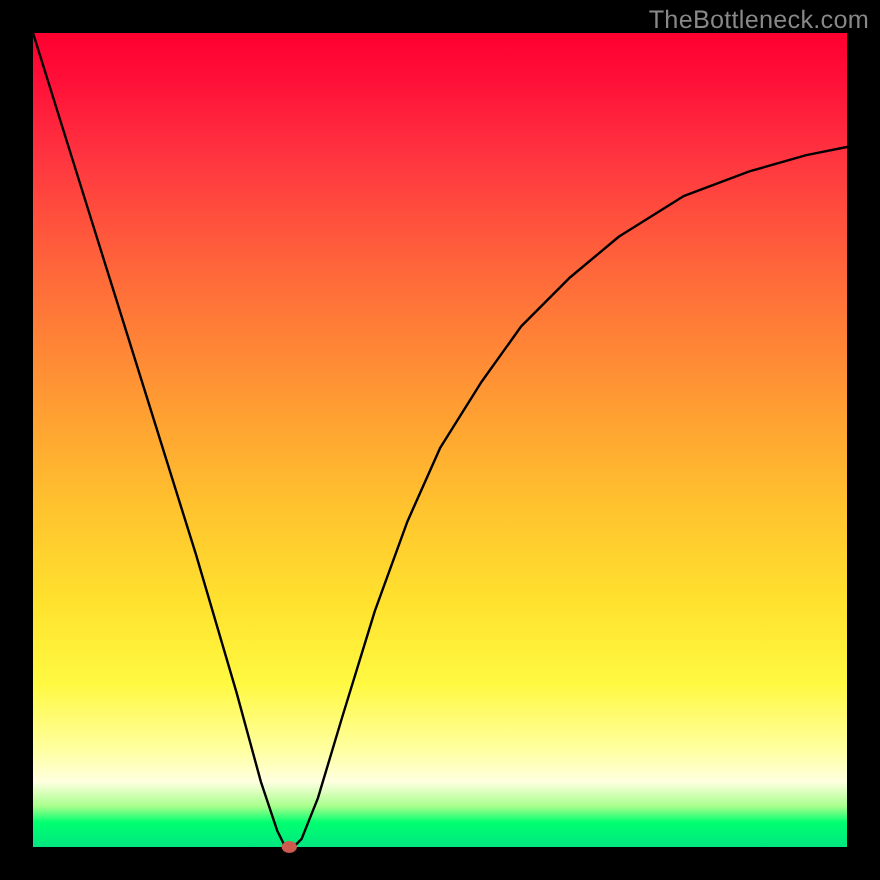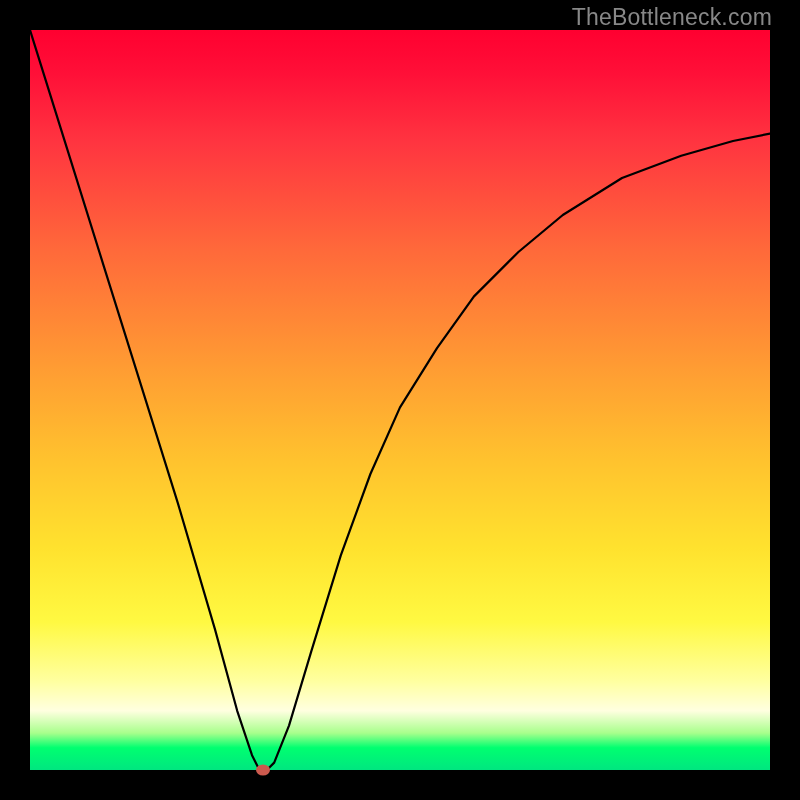--- a/index.html
+++ b/index.html
@@ -53,21 +53,21 @@
     position: absolute;
     width: 14px;
     height: 11px;
     border-radius: 50%;
     background: #cc5a4e;
     transform: translate(-50%, -50%);
   }
   .watermark {
     position: absolute;
     top: 4px;
-    right: 28px;
+    right: 10px;
     color: #888888;
     font-size: 23px;
     font-weight: 500;
     letter-spacing: 0.2px;
   }
 </style>
 </head>
 <body>
 
 <div class="frame">

